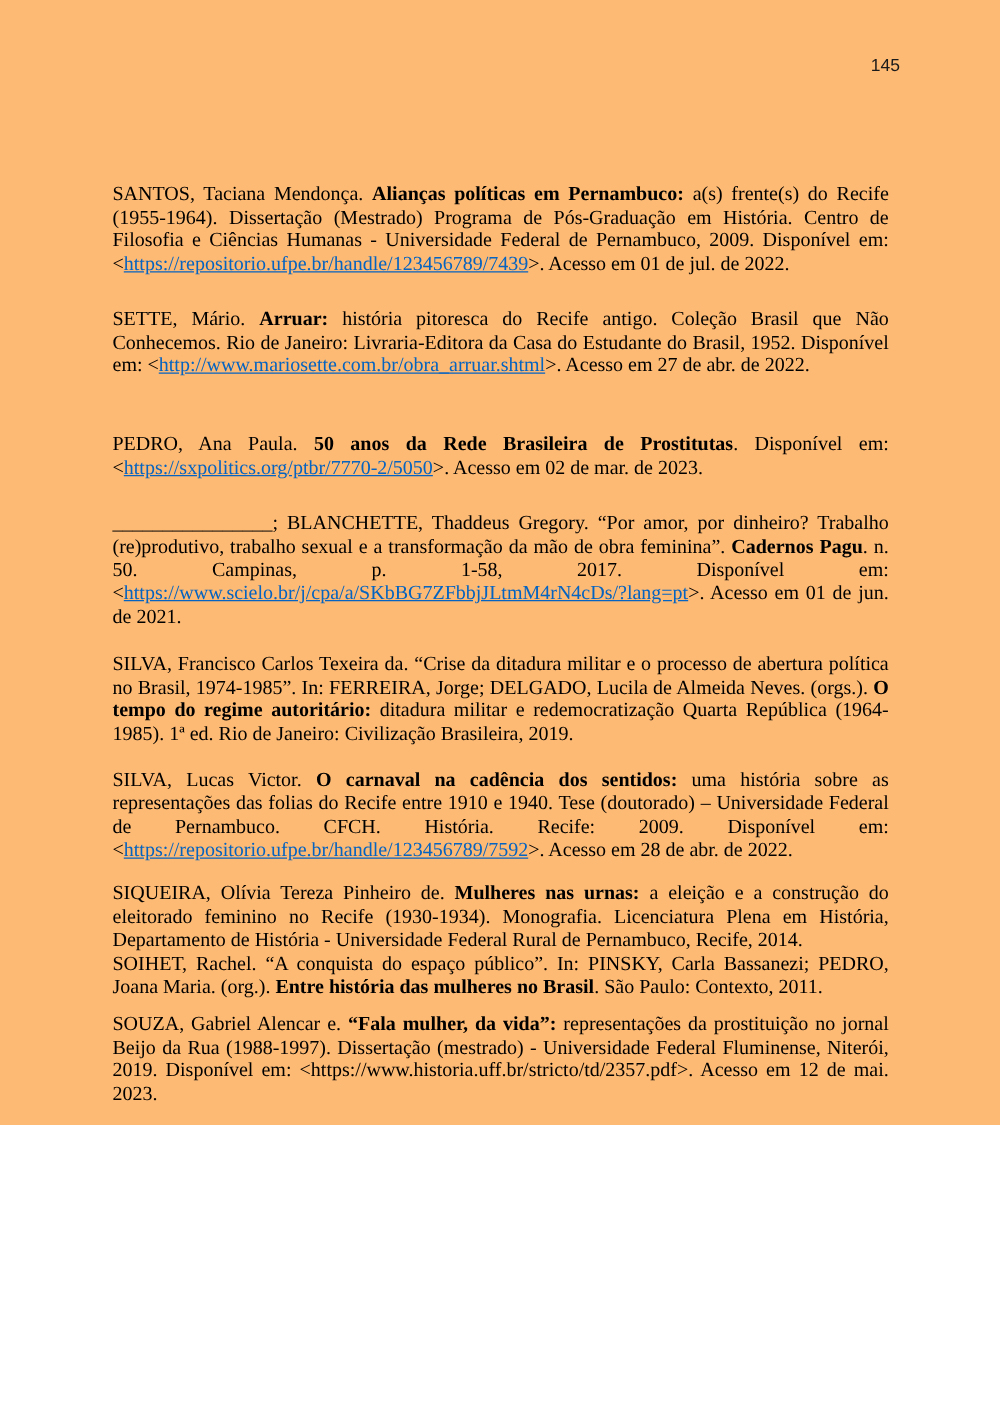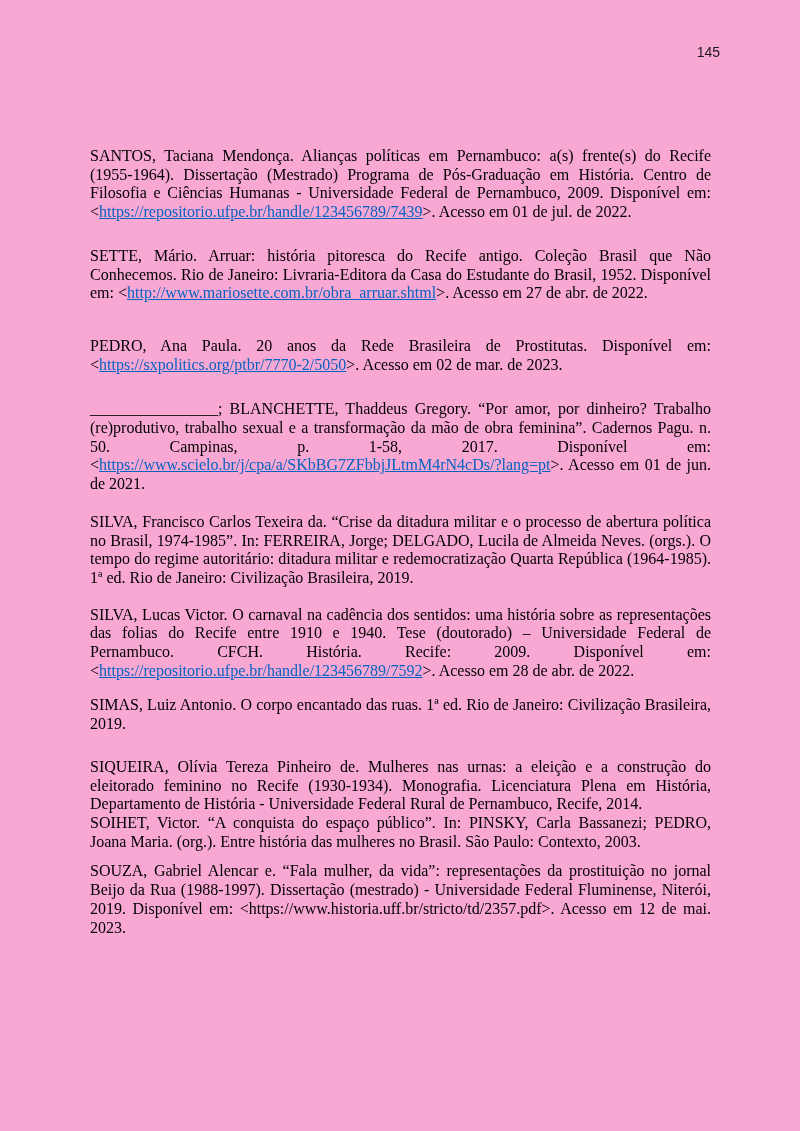--- a/index.html
+++ b/index.html
@@ -5,57 +5,56 @@
   :root { --link-color: #0563C1; --text-color: #000000; }
   html, body { margin: 0; padding: 0; }
   body {
     width: 800px; height: 1131px;
     background: #ffffff;
     font-family: "Liberation Serif", serif;
     color: var(--text-color);
   }
   .page {
     position: relative;
-    width: 800px; height: 1131px;
-    background: #f9a8d4;
+    width: 800px; height: 900px;
+    background: #fdba74;
     overflow: hidden;
   }
   .page-number {
     position: absolute;
     top: 44px; right: 80px;
     font-family: "Liberation Sans", sans-serif;
     font-size: 14px;
     color: #1a1a1a;
   }
   .content {
     position: absolute;
     left: 90px; top: 147px;
     width: 621px;
     font-size: 16px;
     line-height: 18.7px;
     text-align: justify;
     hyphens: none;
   }
   .ref { margin: 0; overflow-wrap: break-word; }
-  .ref .b { font-weight: normal; }
+  .ref .b { font-weight: bold; }
   .ref a {
     color: var(--link-color);
     cursor: pointer;
   }
 </style>
 </head>
 <body>
 
 <div class="page">
   <div class="page-number">145</div>
   <div class="content">
       <p class="ref" style="margin-bottom: 25px;"><span>SANTOS, Taciana Mendonça. </span><span class="b">Alianças políticas em Pernambuco:</span><span> a(s) frente(s) do Recife (1955-1964). Dissertação (Mestrado) Programa de Pós-Graduação em História. Centro de Filosofia e Ciências Humanas - Universidade Federal de Pernambuco, 2009. Disponível em: &lt;</span><a href="#">https://repositorio.ufpe.br/handle/123456789/7439</a><span>&gt;. Acesso em 01 de jul. de 2022.</span></p>
-      <p class="ref" style="margin-bottom: 34px;"><span>SETTE, Mário. </span><span class="b">Arruar:</span><span> história pitoresca do Recife antigo. Coleção Brasil que Não Conhecemos. Rio de Janeiro: Livraria-Editora da Casa do Estudante do Brasil, 1952. Disponível em: &lt;</span><a href="#">http://www.mariosette.com.br/obra_arruar.shtml</a><span>&gt;. Acesso em 27 de abr. de 2022.</span></p>
-      <p class="ref" style="margin-bottom: 26px;"><span>PEDRO, Ana Paula. </span><span class="b">20 anos da Rede Brasileira de Prostitutas</span><span>. Disponível em: &lt;</span><a href="#">https://sxpolitics.org/ptbr/7770-2/5050</a><span>&gt;. Acesso em 02 de mar. de 2023.</span></p>
+      <p class="ref" style="margin-bottom: 44px;"><span>SETTE, Mário. </span><span class="b">Arruar:</span><span> história pitoresca do Recife antigo. Coleção Brasil que Não Conhecemos. Rio de Janeiro: Livraria-Editora da Casa do Estudante do Brasil, 1952. Disponível em: &lt;</span><a href="#">http://www.mariosette.com.br/obra_arruar.shtml</a><span>&gt;. Acesso em 27 de abr. de 2022.</span></p>
+      <p class="ref" style="margin-bottom: 26px;"><span>PEDRO, Ana Paula. </span><span class="b">50 anos da Rede Brasileira de Prostitutas</span><span>. Disponível em: &lt;</span><a href="#">https://sxpolitics.org/ptbr/7770-2/5050</a><span>&gt;. Acesso em 02 de mar. de 2023.</span></p>
       <p class="ref" style="margin-bottom: 19px;"><span>________________; BLANCHETTE, Thaddeus Gregory. “Por amor, por dinheiro? Trabalho (re)produtivo, trabalho sexual e a transformação da mão de obra feminina”. </span><span class="b">Cadernos Pagu</span><span>. n. 50. Campinas, p. 1-58, 2017. Disponível em: &lt;</span><a href="#">https://www.scielo.br/j/cpa/a/SKbBG7ZFbbjJLtmM4rN4cDs/?lang=pt</a><span>&gt;. Acesso em 01 de jun. de 2021.</span></p>
       <p class="ref" style="margin-bottom: 18px;"><span>SILVA, Francisco Carlos Texeira da. “Crise da ditadura militar e o processo de abertura política no Brasil, 1974-1985”. In: FERREIRA, Jorge; DELGADO, Lucila de Almeida Neves. (orgs.). </span><span class="b">O tempo do regime autoritário:</span><span> ditadura militar e redemocratização Quarta República (1964-1985). 1ª ed. Rio de Janeiro: Civilização Brasileira, 2019.</span></p>
       <p class="ref" style="margin-bottom: 16px;"><span>SILVA, Lucas Victor. </span><span class="b">O carnaval na cadência dos sentidos:</span><span> uma história sobre as representações das folias do Recife entre 1910 e 1940. Tese (doutorado) – Universidade Federal de Pernambuco. CFCH. História. Recife: 2009. Disponível em: &lt;</span><a href="#">https://repositorio.ufpe.br/handle/123456789/7592</a><span>&gt;. Acesso em 28 de abr. de 2022.</span></p>
-      <p class="ref" style="margin-bottom: 24px;"><span>SIMAS, Luiz Antonio. </span><span class="b">O corpo encantado das ruas</span><span>. 1ª ed. Rio de Janeiro: Civilização Brasileira, 2019.</span></p>
       <p class="ref" style=""><span>SIQUEIRA, Olívia Tereza Pinheiro de. </span><span class="b">Mulheres nas urnas:</span><span> a eleição e a construção do eleitorado feminino no Recife (1930-1934). Monografia. Licenciatura Plena em História, Departamento de História - Universidade Federal Rural de Pernambuco, Recife, 2014.</span></p>
-      <p class="ref" style="margin-bottom: 11px;"><span>SOIHET, Victor. “A conquista do espaço público”. In: PINSKY, Carla Bassanezi; PEDRO, Joana Maria. (org.). </span><span class="b">Entre história das mulheres no Brasil</span><span>. São Paulo: Contexto, 2003.</span></p>
+      <p class="ref" style="margin-bottom: 11px;"><span>SOIHET, Rachel. “A conquista do espaço público”. In: PINSKY, Carla Bassanezi; PEDRO, Joana Maria. (org.). </span><span class="b">Entre história das mulheres no Brasil</span><span>. São Paulo: Contexto, 2011.</span></p>
       <p class="ref" style="margin-bottom: 60px;"><span>SOUZA, Gabriel Alencar e. </span><span class="b">“Fala mulher, da vida”:</span><span> representações da prostituição no jornal Beijo da Rua (1988-1997). Dissertação (mestrado) - Universidade Federal Fluminense, Niterói, 2019. Disponível em: &lt;https://www.historia.uff.br/stricto/td/2357.pdf&gt;. Acesso em 12 de mai. 2023.</span></p>
     </div>
 </div>
 
 </body></html>

